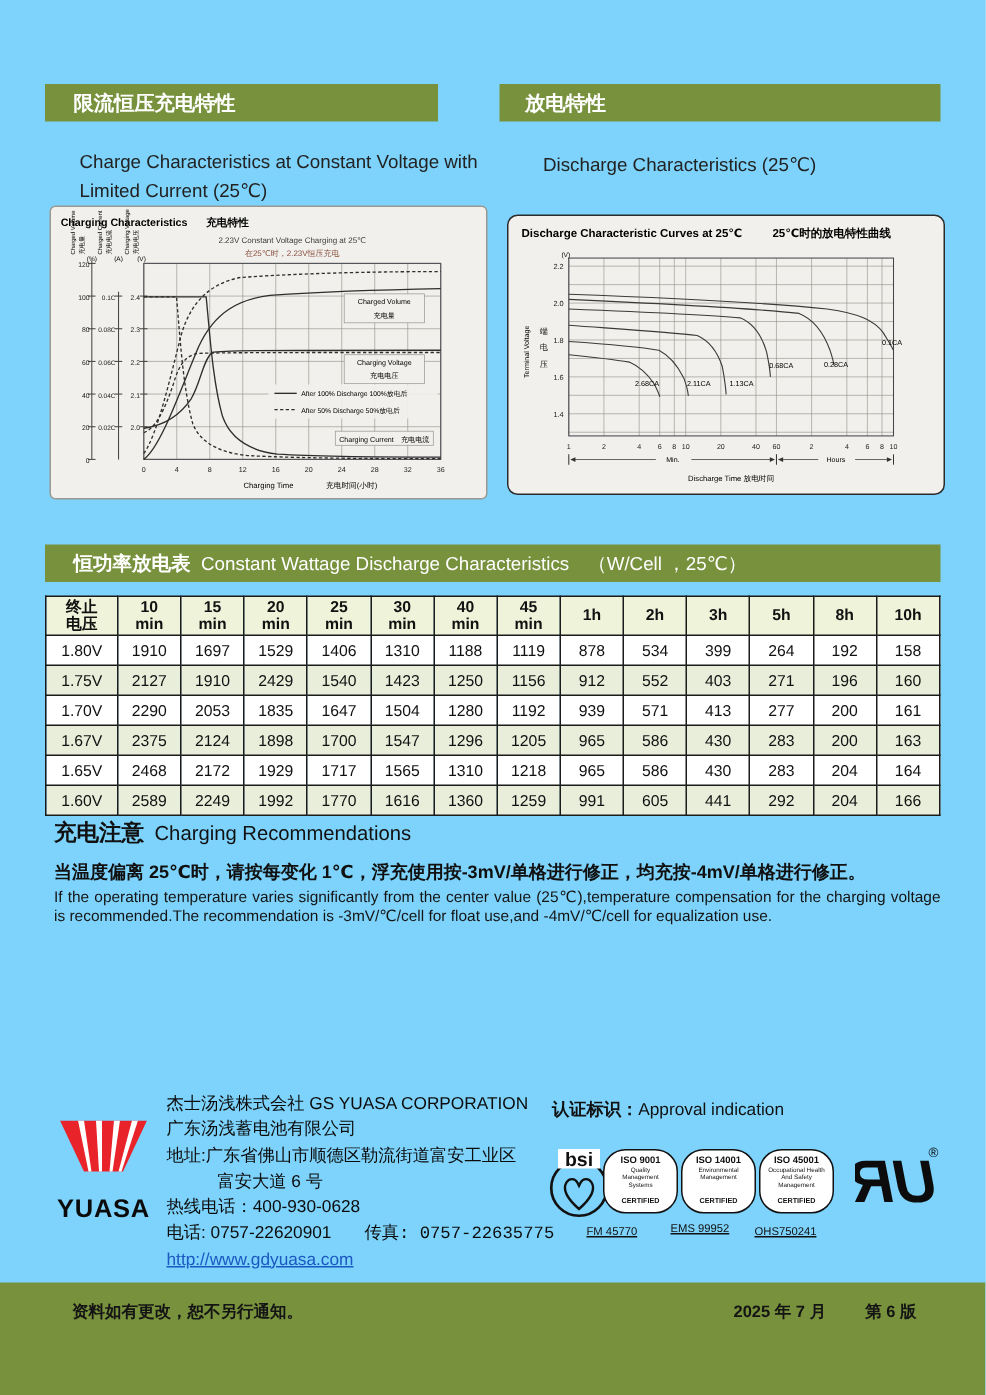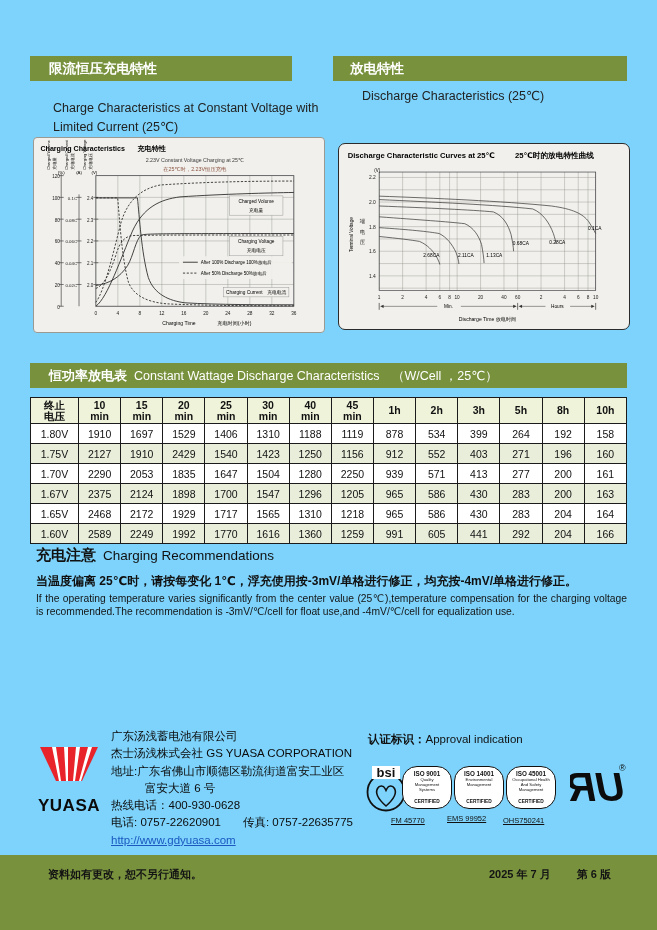--- a/index.html
+++ b/index.html
@@ -21,21 +21,21 @@
   .dtable tbody td{height:19px;background:#fff;}
   .dtable tr.alt td{background:#e9eedb;}
   .reco-h{position:absolute;left:36px;top:546px;}
   .reco-h .cn{font-size:15px;font-weight:bold;}
   .reco-h .en{font-size:13.5px;margin-left:7px;margin-top:14px;}
   .reco-cn{position:absolute;left:36px;top:573px;width:590px;font-size:12px;font-weight:bold;color:#101010;}
   .reco-en{position:absolute;left:36px;top:592px;width:591px;font-size:10.3px;line-height:13px;
            text-align:justify;color:#151515;}
   .company{position:absolute;left:111px;top:728px;font-size:11.5px;line-height:17.3px;color:#0c0c0c;width:260px;}
   .company .indent{padding-left:34px;}
-  .company .fax{margin-left:22px;}
+  .company .fax{margin-left:22px;font-family:Liberation Mono, monospace;}
   .weblink{color:#1b58c0;text-decoration:underline;cursor:pointer;}
   .appr-title{position:absolute;left:368px;top:732px;font-size:11.5px;}
   .appr-title .cn{font-weight:bold;}
   .pill{position:absolute;top:766px;height:43px;width:50px;background:#fff;border:1.7px solid #111;
         border-radius:15px;display:flex;flex-direction:column;align-items:center;
         box-sizing:border-box;padding-top:3px;}
   .pill .pt{font-size:6.3px;font-weight:bold;line-height:7px;}
   .pill .pl{font-size:4.2px;line-height:5px;text-align:center;}
   .pill .pc{font-size:4.8px;font-weight:bold;margin-top:auto;margin-bottom:4px;}
   .code{position:absolute;font-size:7.5px;color:#111;text-decoration:underline;}
@@ -53,21 +53,21 @@
     <span>限流恒压充电特性</span>
   </div>
   <div class="obar" style="left:333px;top:56px;width:294px;padding-left:17px;">
     <span>放电特性</span>
   </div>
 
   <div class="sub" style="left:53px;top:99px;width:280px;">
     <div>Charge Characteristics at Constant Voltage with</div>
     <div>Limited Current  (25℃)</div>
   </div>
-  <div class="sub" style="left:362px;top:87px;">
+  <div class="sub" style="left:362px;top:101px;">
     <span>Discharge Characteristics  (25℃)</span>
   </div>
 
   <div class="chartbox chart1">
     <svg id="charging-svg" viewBox="0 0 292 196" width="290" height="194">
       <g id="charging-grid">
           <line x1="62" y1="38" x2="262" y2="38" stroke="#8d8d86" stroke-width="0.4"></line>
           <line x1="62" y1="60" x2="262" y2="60" stroke="#8d8d86" stroke-width="0.4"></line>
           <line x1="62" y1="82" x2="262" y2="82" stroke="#8d8d86" stroke-width="0.4"></line>
           <line x1="62" y1="104" x2="262" y2="104" stroke="#8d8d86" stroke-width="0.4"></line>
@@ -361,21 +361,21 @@
           <td>160</td>
         </tr>
         <tr>
           <td>1.70V</td>
           <td>2290</td>
           <td>2053</td>
           <td>1835</td>
           <td>1647</td>
           <td>1504</td>
           <td>1280</td>
-          <td>2250</td>
+          <td>1192</td>
           <td>939</td>
           <td>571</td>
           <td>413</td>
           <td>277</td>
           <td>200</td>
           <td>161</td>
         </tr>
         <tr class="alt">
           <td>1.67V</td>
           <td>2375</td>
@@ -435,22 +435,22 @@
 
   <svg class="abs" style="left:36px;top:747px;" width="66" height="70" viewBox="0 0 66 70">
     <polygon points="4,0 62,0 46,34 20,34" fill="#e8232a"></polygon>
     <polygon points="16,0 20,0 25,34 23,34" fill="#ffffff"></polygon>
     <polygon points="28,0 32,0 32,34 30,34" fill="#ffffff"></polygon>
     <polygon points="40,0 44,0 39,34 37,34" fill="#ffffff"></polygon>
     <polygon points="52,0 56,0 45,34 43,34" fill="#ffffff"></polygon>
     <text x="33" y="64" text-anchor="middle" font-size="17" font-weight="bold" letter-spacing="0.5" fill="#0b0b0b">YUASA</text>
   </svg>
   <div class="company">
+    <div>杰士汤浅株式会社  GS YUASA CORPORATION</div>
     <div>广东汤浅蓄电池有限公司</div>
-    <div>杰士汤浅株式会社  GS YUASA CORPORATION</div>
     <div>地址:广东省佛山市顺德区勒流街道富安工业区</div>
     <div class="indent">富安大道 6 号</div>
     <div>热线电话：400-930-0628</div>
     <div>
       <span>电话: 0757-22620901</span><span class="fax">传真: 0757-22635775</span>
     </div>
     <div><span class="weblink">http://www.gdyuasa.com</span></div>
   </div>
 
   <div class="appr-title">

